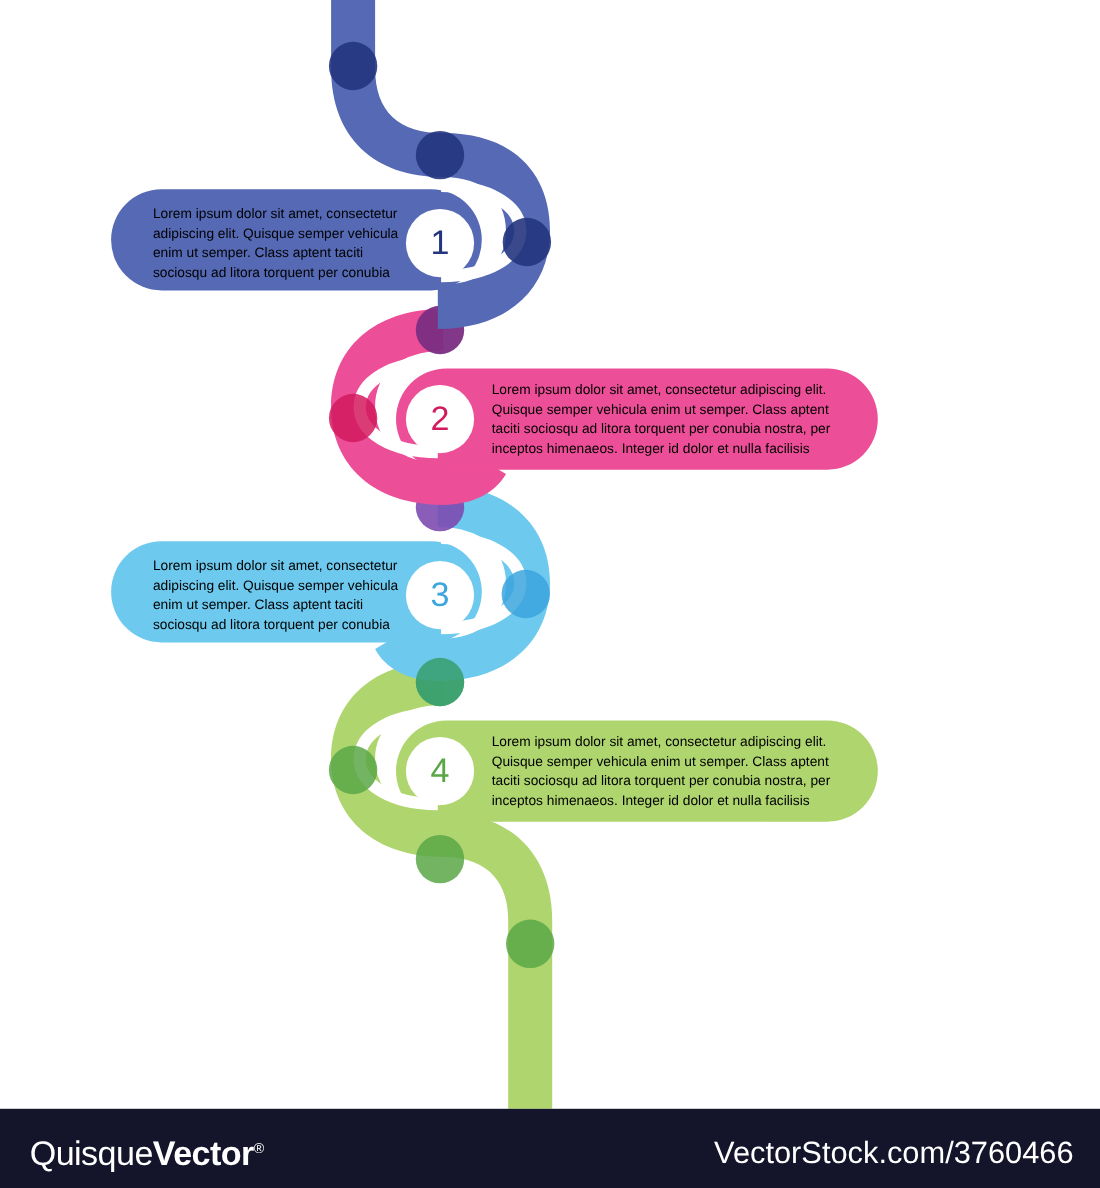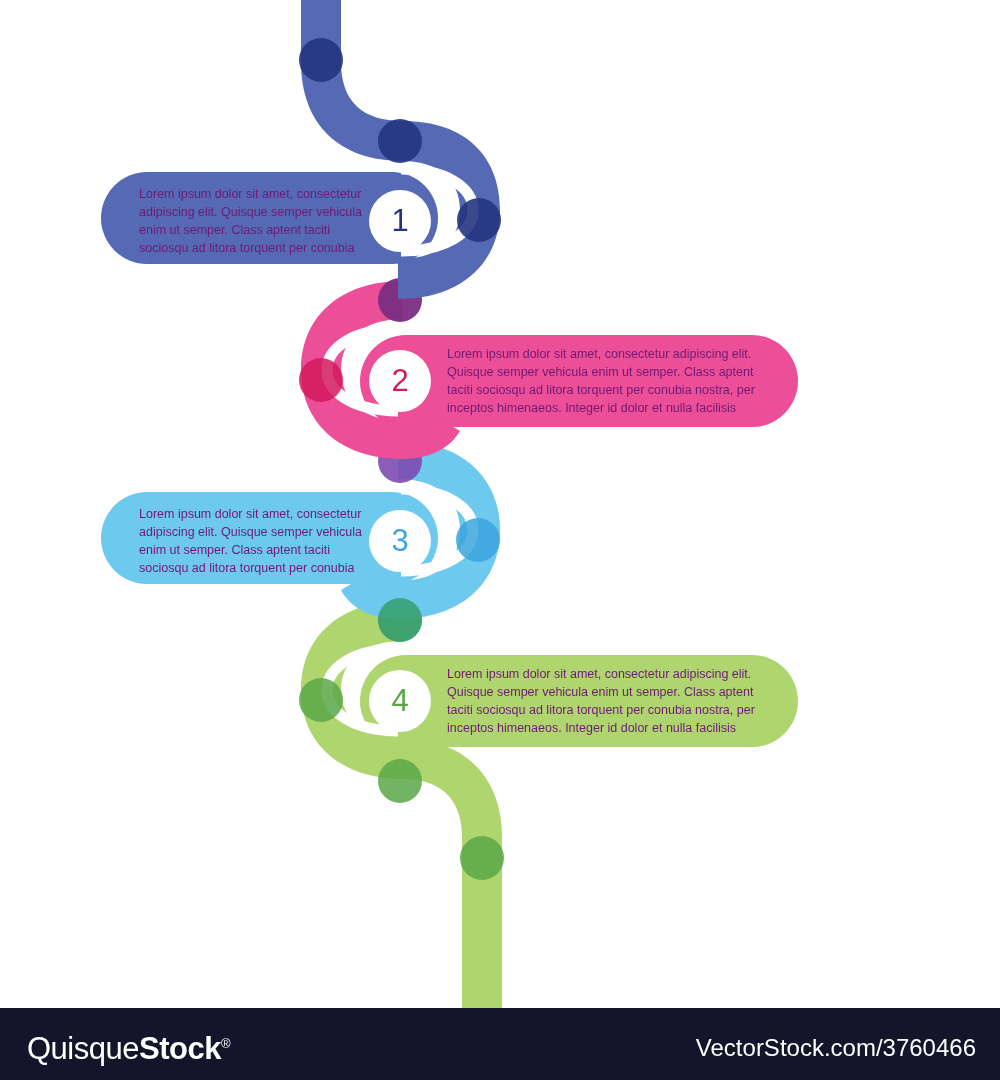--- a/index.html
+++ b/index.html
@@ -20,21 +20,21 @@
   }
   #art {
     position: absolute;
     left: 0;
     top: 0;
     width: 1000px;
     height: 1080px;
   }
   .panel-text {
     position: absolute;
-    color: #701a75;
+    color: #000000;
     font-family: "Liberation Sans", sans-serif;
     font-size: 12.5px;
     line-height: 18px;
     white-space: pre-line;
     pointer-events: none;
   }
   .panel-text.left-block  { text-align: left; }
   .numeral {
     position: absolute;
     font-family: "Liberation Sans", sans-serif;
@@ -63,21 +63,21 @@
     white-space: nowrap;
   }
   #logo .thin { font-weight: 300; }
   #logo .bold { font-weight: 700; }
   #logo .reg  { font-size: 13px; vertical-align: super; }
   #siteurl {
     position: absolute;
     right: 24px;
     top: 28px;
     color: #ffffff;
-    font-size: 24px;
+    font-size: 28px;
     line-height: 24px;
     white-space: nowrap;
   }
 </style>
 </head>
 <body>
 
 <div id="canvas">
 
   <svg id="art" viewBox="0 0 1000 1080">
@@ -195,17 +195,17 @@
 Quisque semper vehicula enim ut semper. Class aptent
 taciti sociosqu ad litora torquent per conubia nostra, per
 inceptos himenaeos. Integer id dolor et nulla facilisis</div>
 
   <div class="numeral" style="left:370px; top:205px; width:60px; color:#23357e;">1</div>
   <div class="numeral" style="left:370px; top:365px; width:60px; color:#d31a5e;">2</div>
   <div class="numeral" style="left:370px; top:525px; width:60px; color:#3ba5dd;">3</div>
   <div class="numeral" style="left:370px; top:685px; width:60px; color:#5aa747;">4</div>
 
   <div id="footer">
-    <div id="logo"><span class="thin">Quisque</span><span class="bold">Stock</span><span class="reg">®</span></div>
+    <div id="logo"><span class="thin">Quisque</span><span class="bold">Vector</span><span class="reg">®</span></div>
     <div id="siteurl">VectorStock.com/3760466</div>
   </div>
 
 </div>
 
 </body></html>

